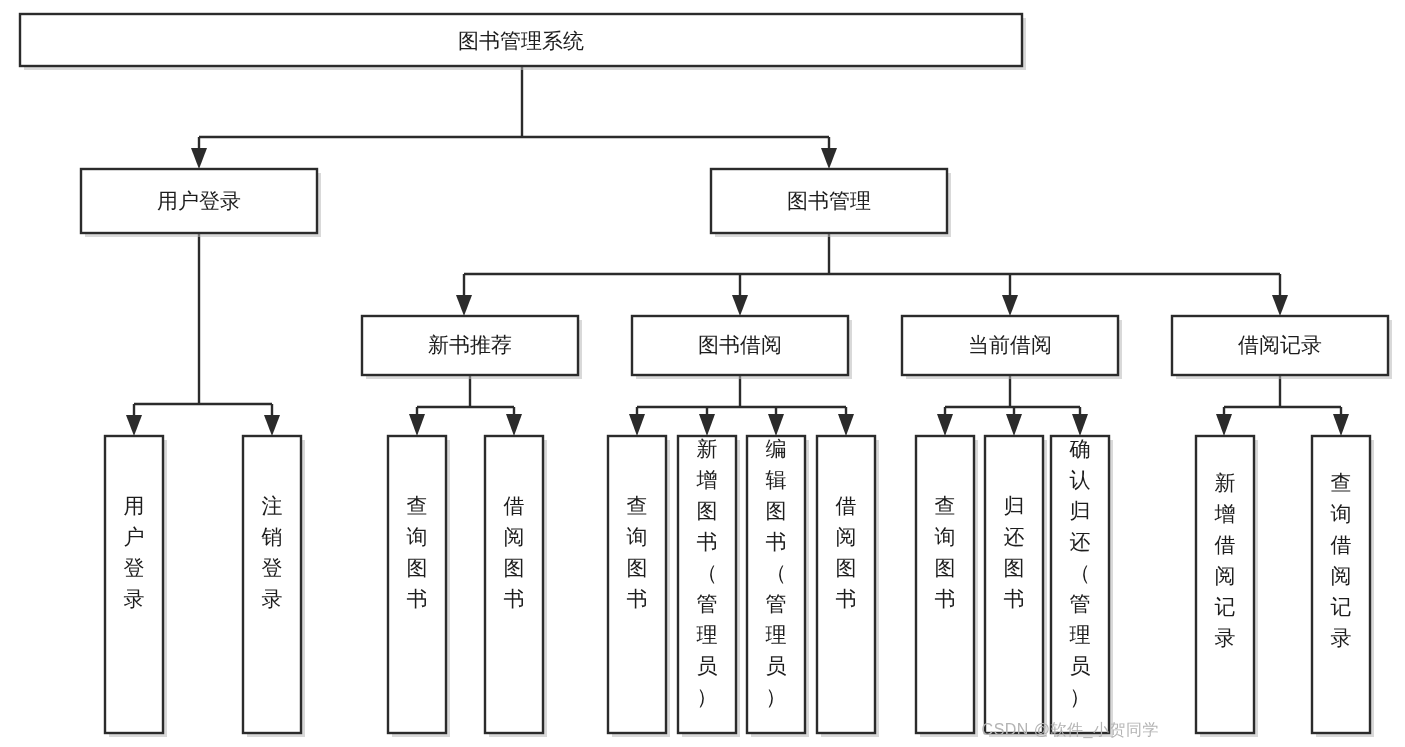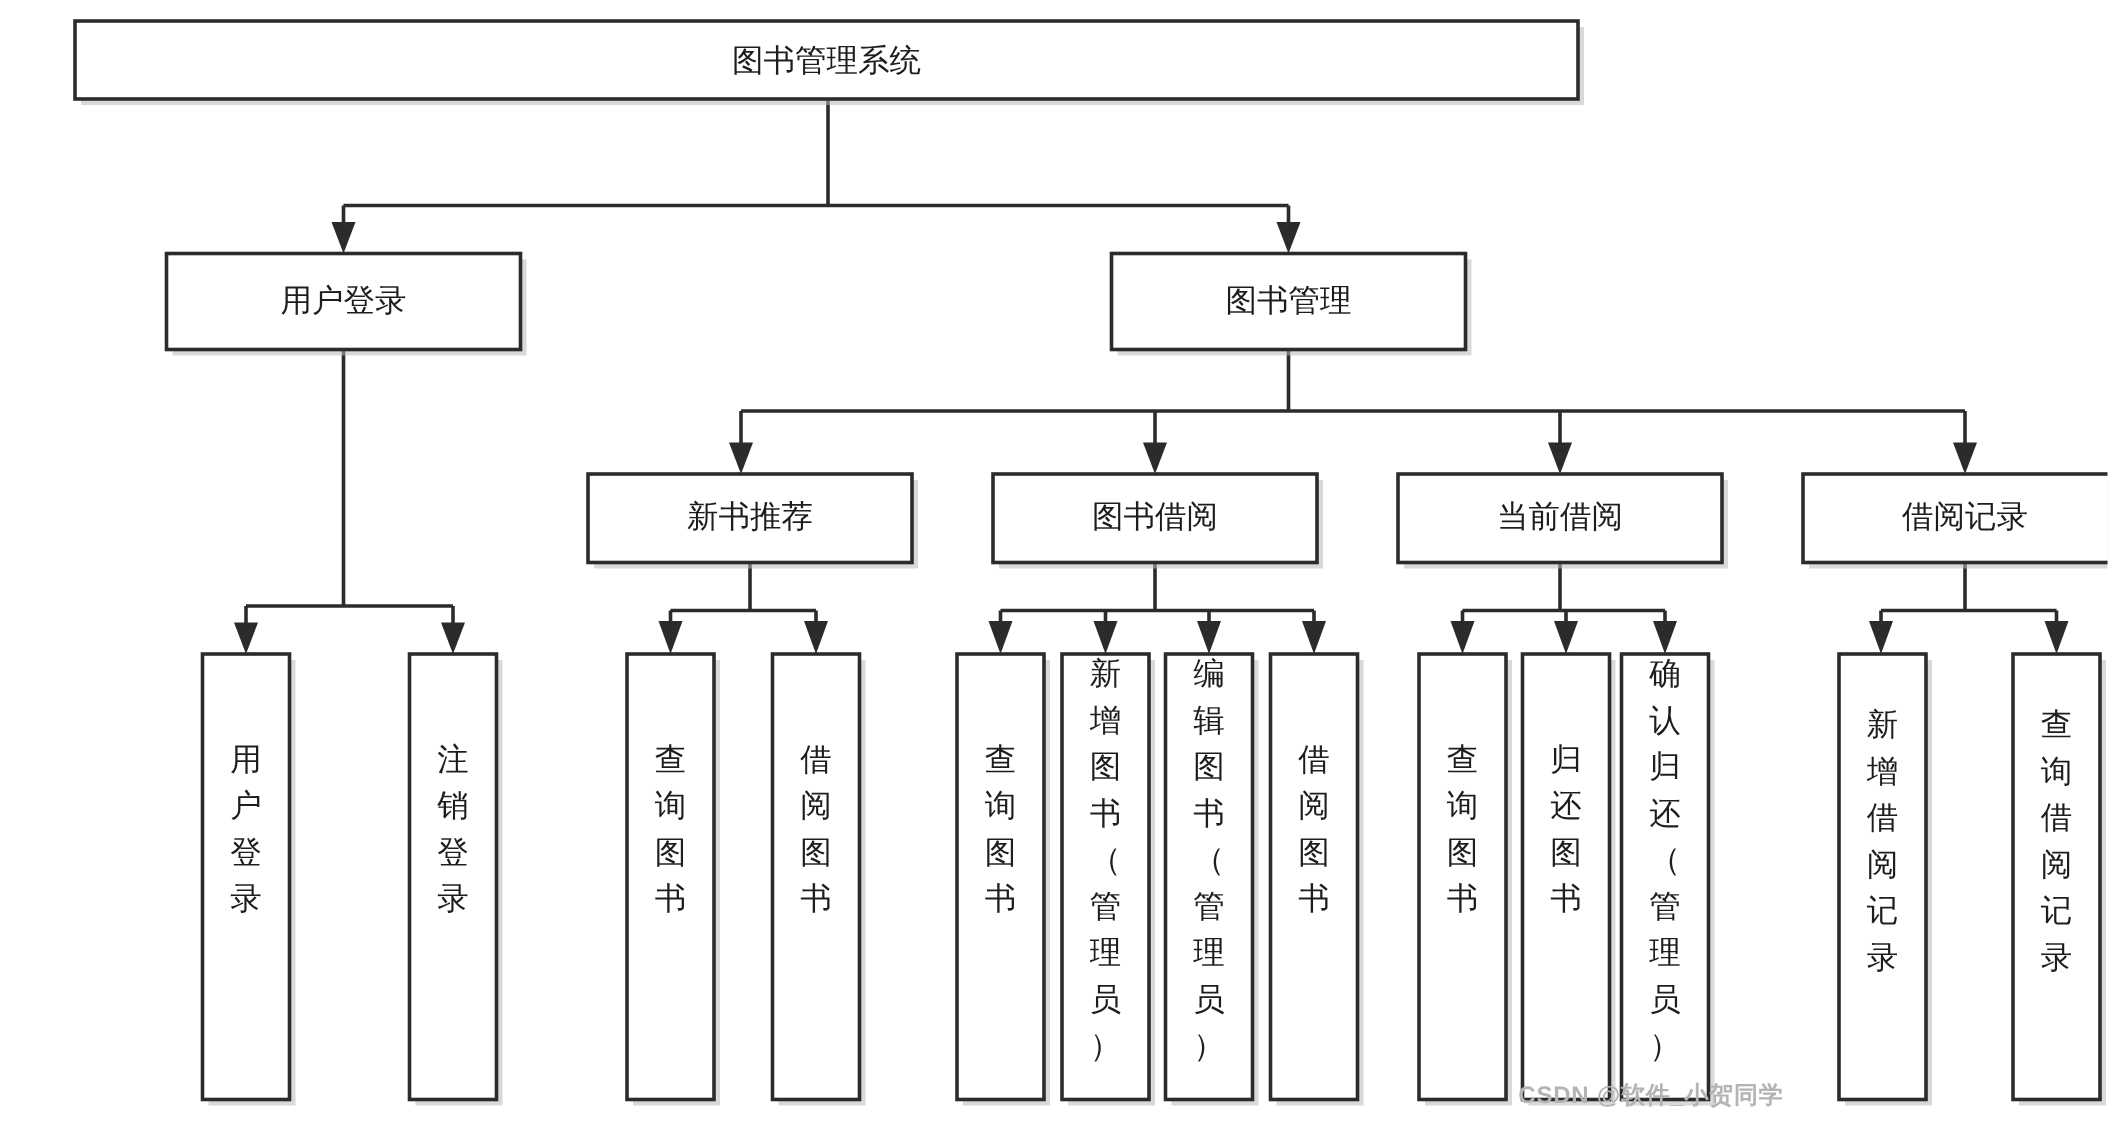--- a/index.html
+++ b/index.html
@@ -11,21 +11,20 @@
     width: 1405px;
     height: 747px;
     font-family: "Liberation Sans", "DejaVu Sans", sans-serif;
     overflow: hidden;
   }
   #diagram-root {
     position: relative;
     width: 1173px;
     height: 747px;
     background: #ffffff;
-    margin-left: 30px;
   }
   svg#tree-svg {
     position: absolute;
     left: 0;
     top: 0;
     width: 1405px;
     height: 747px;
   }
   .node-box {
     fill: #ffffff;
@@ -61,21 +60,20 @@
   .watermark {
     position: absolute;
     right: 14px;
     bottom: 6px;
     font-family: "Liberation Sans", "DejaVu Sans", sans-serif;
     font-size: 16px;
     color: #b4b4b4;
     letter-spacing: 0.5px;
     white-space: nowrap;
     pointer-events: none;
-    font-weight: bold;
   }
 </style>
 </head>
 <body>
 
 <div id="diagram-root">
 
   <svg id="tree-svg" viewBox="0 0 1405 747">
 
     <g>

